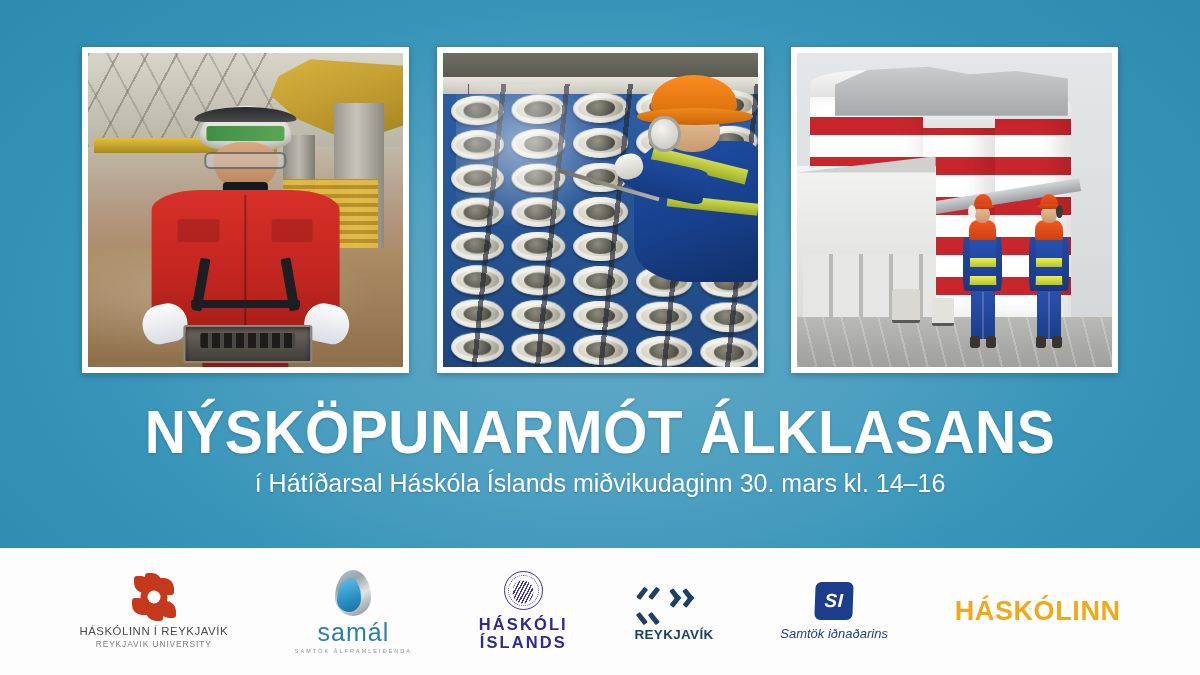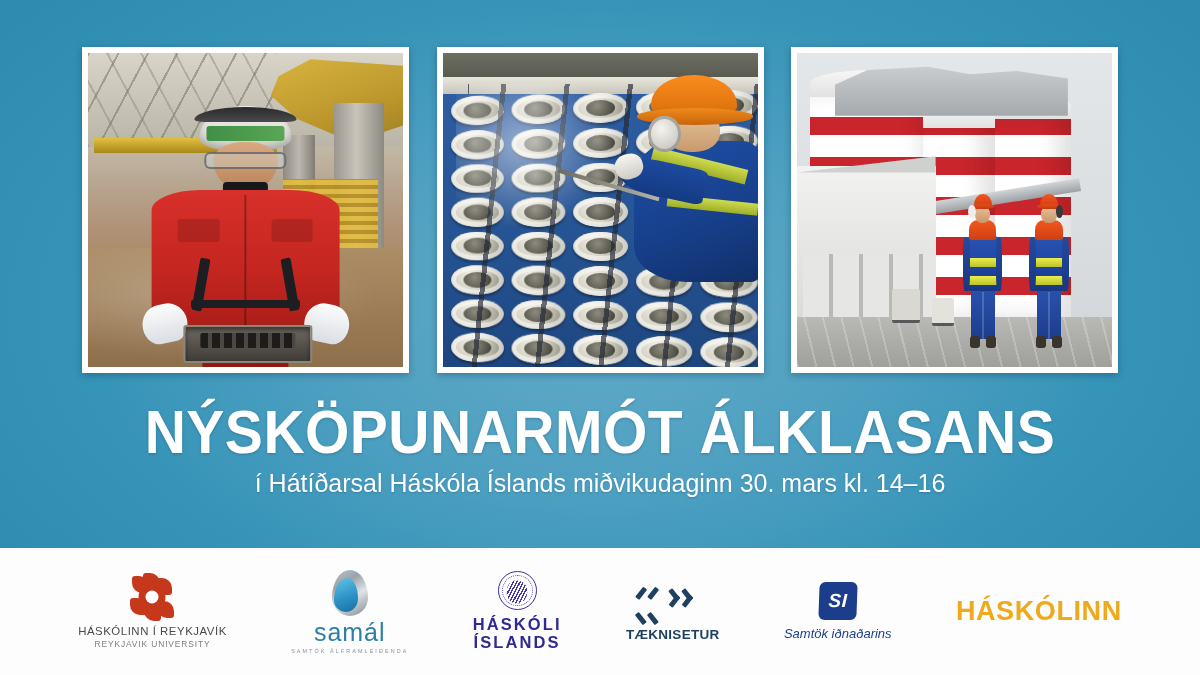--- a/index.html
+++ b/index.html
@@ -469,21 +469,21 @@
       <div class="hi-l2">ÍSLANDS</div>
     </div>
 
     <div class="logo">
       <div class="tk-mark">
         <span class="lf a"></span>
           <span class="lf b"></span>
         <span class="rt c2"></span>
           <span class="rt d"></span>
       </div>
-      <div class="tk-word">TÆKNISETUR</div>
+      <div class="tk-word">REYKJAVÍK</div>
     </div>
 
     <div class="logo">
       <div class="si-box">
         <b>SI</b>
       </div>
       <div class="si-word">Samtök iðnaðarins</div>
     </div>
 
     <div class="logo">

